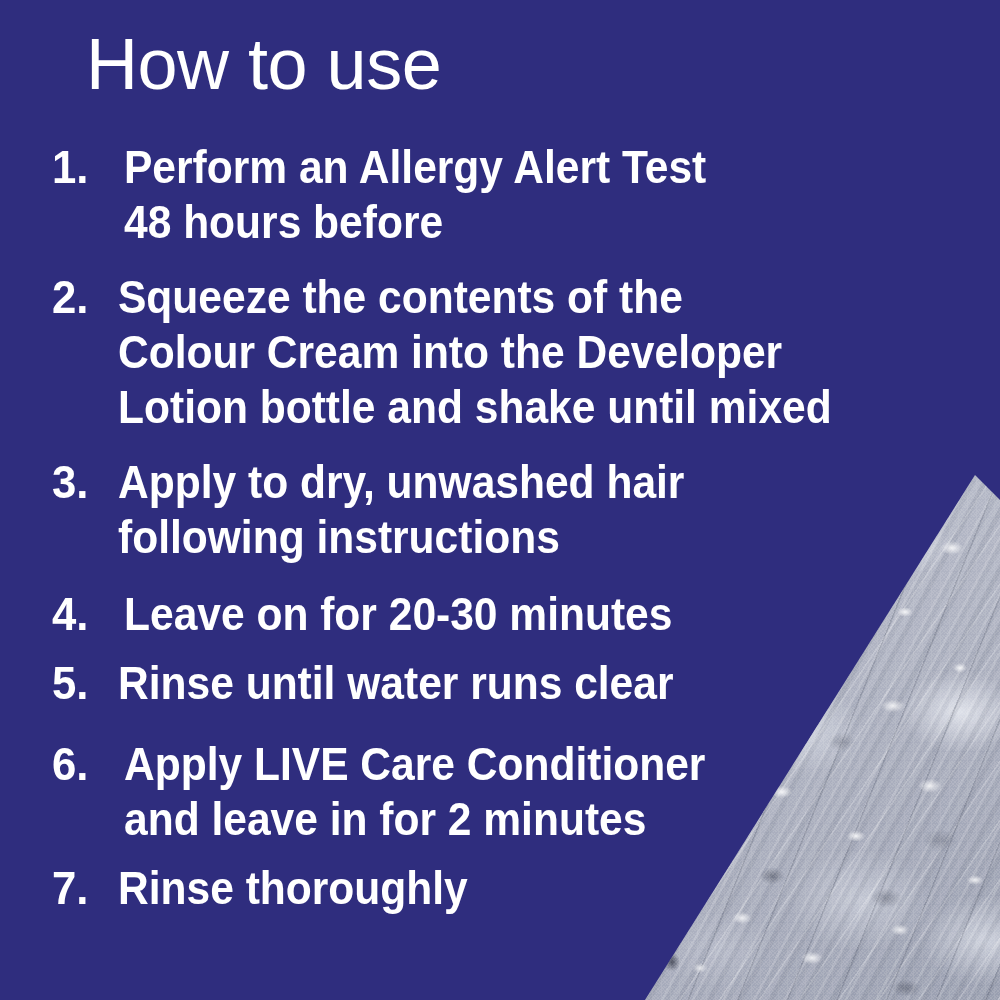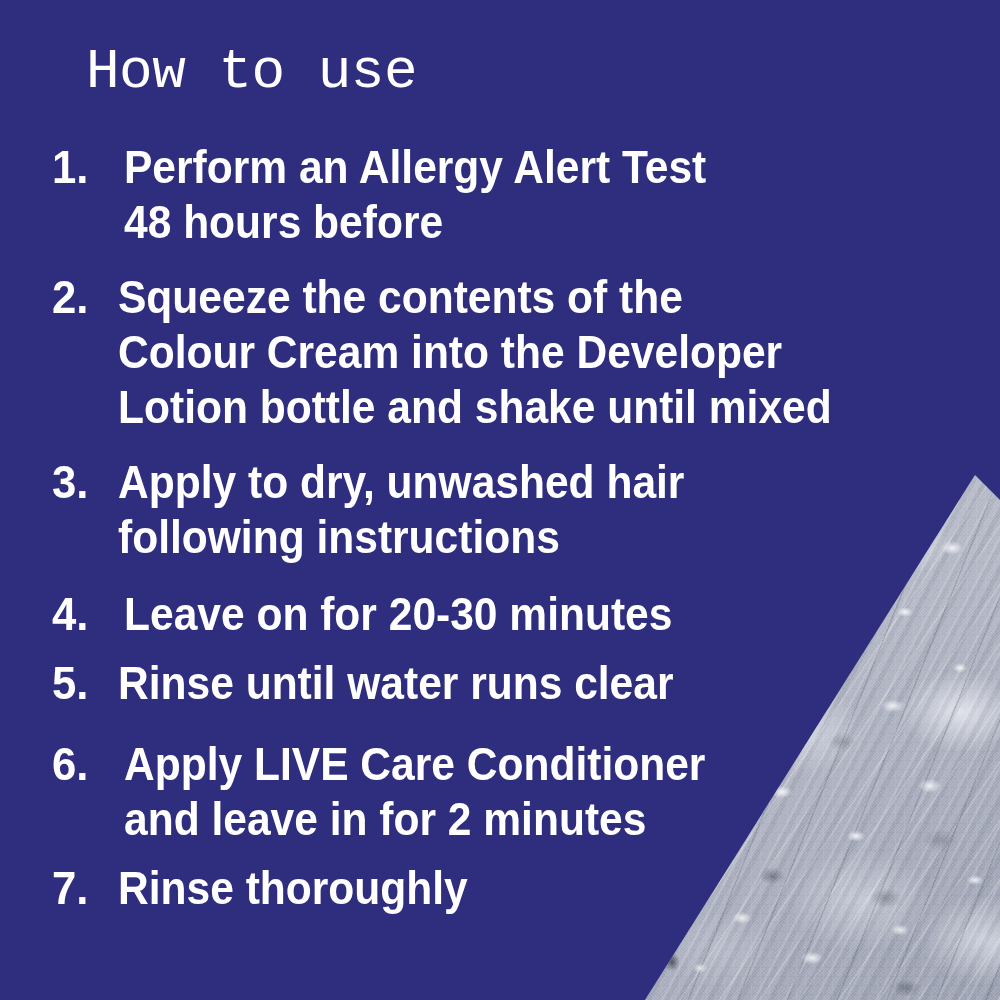--- a/index.html
+++ b/index.html
@@ -87,24 +87,24 @@
         rgba(110,116,132,.10) 18deg 36deg);
     background-size: 9px 9px;
     mix-blend-mode: overlay;
     pointer-events:none;
   }
 
   
   #title {
     position:absolute;
     left:86px;
-    top:44px;
+    top:28px;
     color:#ffffff;
-    font-family:Liberation Mono, monospace;
-    font-size:56px;
+    font-family:Liberation Sans, sans-serif;
+    font-size:72px;
     font-weight:300;
     letter-spacing:-0.5px;
     line-height:1.0;
     white-space:nowrap;
   }
 
   
   #steps {
     position:absolute;
     left:52px;

